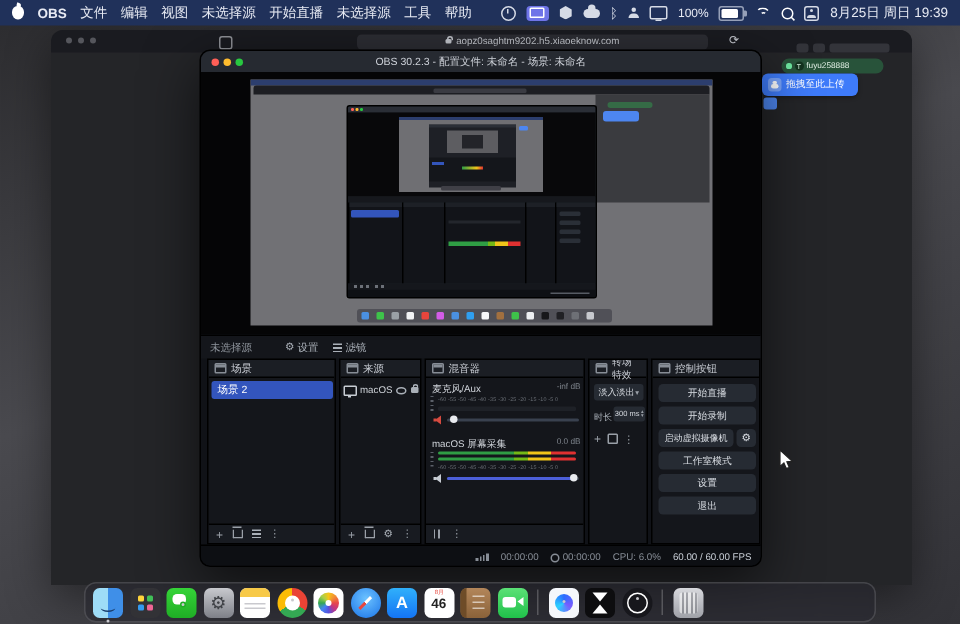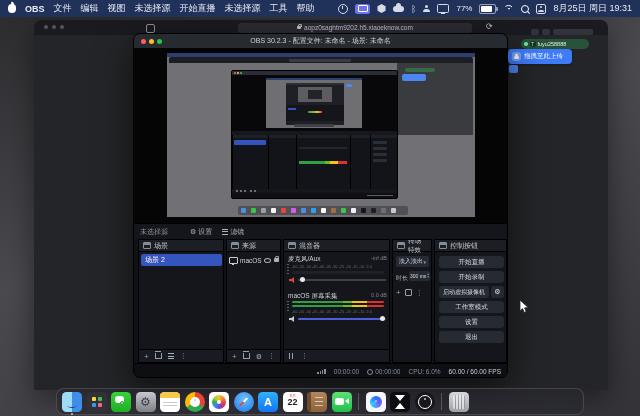--- a/index.html
+++ b/index.html
@@ -489,42 +489,42 @@
     <span class="mright">
       <span class="ic ic-clock"></span>
       <span class="rec-chip">
           <i></i>
         </span>
       <span class="ic ic-hex"></span>
       <span class="ic ic-cloud"></span>
       <span class="ic ic-bt">ᛒ</span>
       <span class="ic ic-user"></span>
       <span class="ic ic-disp"></span>
-      <span class="battpct">77%</span>
+      <span class="battpct">100%</span>
       <span class="ic batt"></span>
       <span class="ic ic-wifi"></span>
       <span class="ic ic-search"></span>
       <span class="ic ic-switch"></span>
-      <span class="mdate">8月25日 周日 19:31</span>
+      <span class="mdate">8月25日 周日 19:39</span>
     </span>
   </div>
 
   <div class="abs dock">
     <span class="dapp d-finder run"></span>
     <span class="dapp d-launchpad"></span>
     <span class="dapp d-wechat run"></span>
     <span class="dapp d-settings">⚙</span>
     <span class="dapp d-notes"></span>
     <span class="dapp d-chrome run"></span>
     <span class="dapp d-photos"></span>
     <span class="dapp d-safari"></span>
     <span class="dapp d-appstore">A</span>
     <span class="dapp d-cal">
       <span class="mo">8月</span>
-      <span class="dy">22</span>
+      <span class="dy">46</span>
     </span>
     <span class="dapp d-contacts"></span>
     <span class="dapp d-facetime"></span>
     <span class="dsep"></span>
     <span class="dapp d-meeting run"></span>
     <span class="dapp d-capcut"></span>
     <span class="dapp d-obs run"></span>
     <span class="dsep"></span>
     <span class="dapp d-trash"></span>
   </div>

